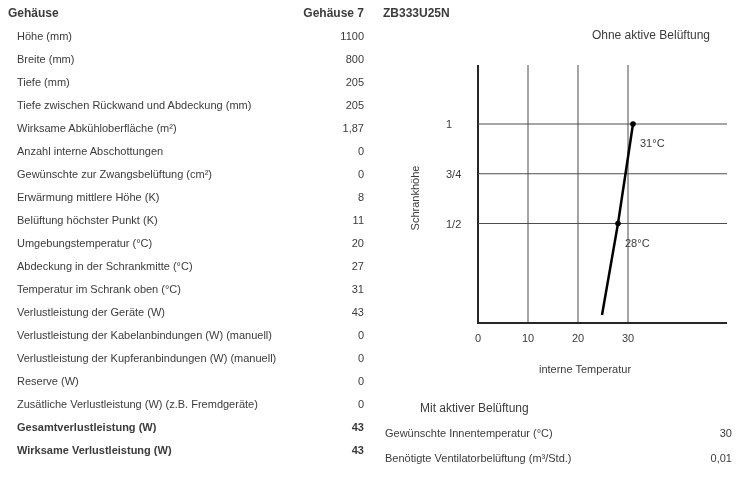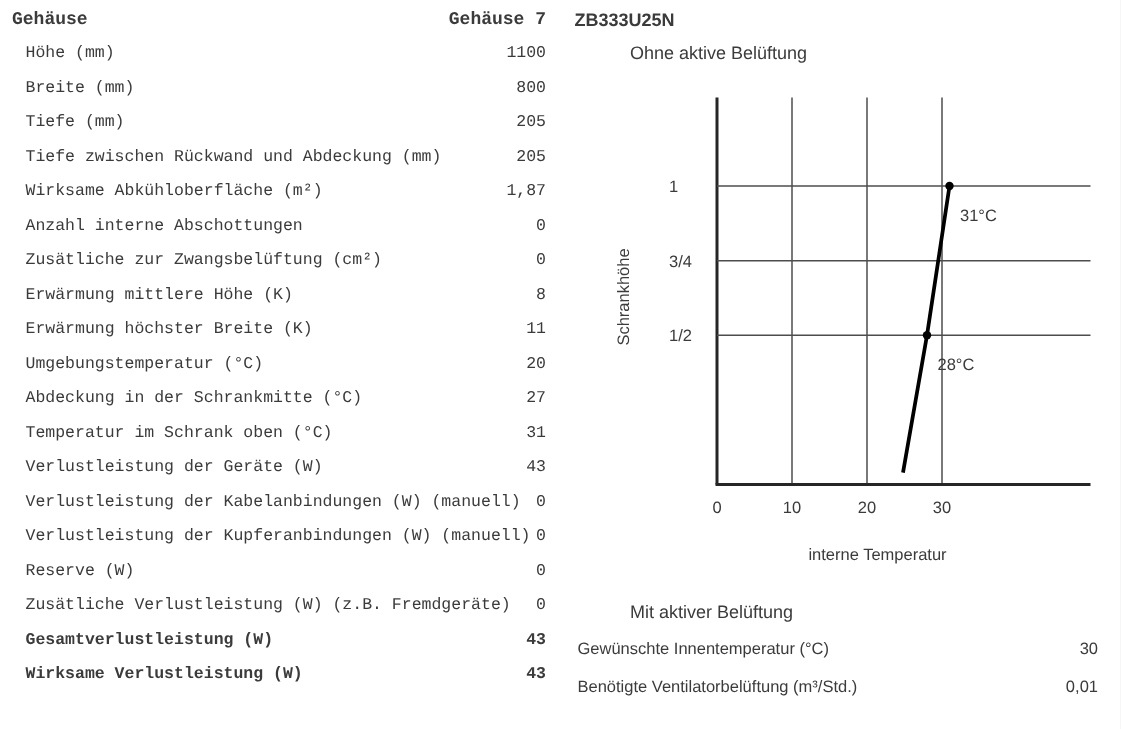--- a/index.html
+++ b/index.html
@@ -11,29 +11,29 @@
   }
   *{margin:0;padding:0;box-sizing:border-box;}
   html,body{background:#f0f0f0;}
   body{font-family:"Liberation Sans", sans-serif;color:var(--text);}
   .screen{
     position:relative;width:747px;height:486px;background:var(--bg);
     overflow:hidden;
   }
   
   .left-table{position:absolute;left:8px;top:2px;width:356px;}
-  .trow{display:flex;align-items:center;height:23px;font-size:11px;line-height:23px;font-family:Liberation Mono, monospace;}
+  .trow{display:flex;align-items:center;height:23px;font-size:11px;line-height:23px;}
   .trow .lbl{flex:1;padding-left:9px;white-space:nowrap;overflow:hidden;}
   .trow .val{text-align:right;white-space:nowrap;}
   .trow.thead{font-size:12px;font-weight:bold;}
   .trow.thead .lbl{padding-left:0;}
   .trow.bold{font-weight:bold;}
   
   .model-title{position:absolute;left:383px;top:6px;font-size:12px;font-weight:bold;white-space:nowrap;}
-  .chart-title{position:absolute;left:420px;top:28px;width:290px;text-align:left;font-size:12px;white-space:nowrap;}
+  .chart-title{position:absolute;left:420px;top:28px;width:290px;text-align:right;font-size:12px;white-space:nowrap;}
   #chart{position:absolute;left:400px;top:55px;}
   .active-title{position:absolute;left:420px;top:401px;width:290px;font-size:12px;white-space:nowrap;}
   .active-rows{position:absolute;left:385px;top:421px;width:347px;}
   .arow{display:flex;align-items:flex-start;height:25px;font-size:11px;line-height:25px;}
   .arow .lbl{flex:1;white-space:nowrap;}
   .arow .val{text-align:right;white-space:nowrap;}
   
   #chart line.grid{stroke:var(--grid);stroke-width:1;}
   #chart line.axis{stroke:var(--axis);stroke-width:2;}
   #chart polyline.curve{stroke:var(--line);stroke-width:2.5;fill:none;}
@@ -69,29 +69,29 @@
         </div>
         <div class="trow">
           <span class="lbl">Wirksame Abkühloberfläche (m²)</span>
           <span class="val">1,87</span>
         </div>
         <div class="trow">
           <span class="lbl">Anzahl interne Abschottungen</span>
           <span class="val">0</span>
         </div>
         <div class="trow">
-          <span class="lbl">Zusätliche zur Zwangsbelüftung (cm²)</span>
+          <span class="lbl">Gewünschte zur Zwangsbelüftung (cm²)</span>
           <span class="val">0</span>
         </div>
         <div class="trow">
           <span class="lbl">Erwärmung mittlere Höhe (K)</span>
           <span class="val">8</span>
         </div>
         <div class="trow">
-          <span class="lbl">Erwärmung höchster Breite (K)</span>
+          <span class="lbl">Belüftung höchster Punkt (K)</span>
           <span class="val">11</span>
         </div>
         <div class="trow">
           <span class="lbl">Umgebungstemperatur (°C)</span>
           <span class="val">20</span>
         </div>
         <div class="trow">
           <span class="lbl">Abdeckung in der Schrankmitte (°C)</span>
           <span class="val">27</span>
         </div>

